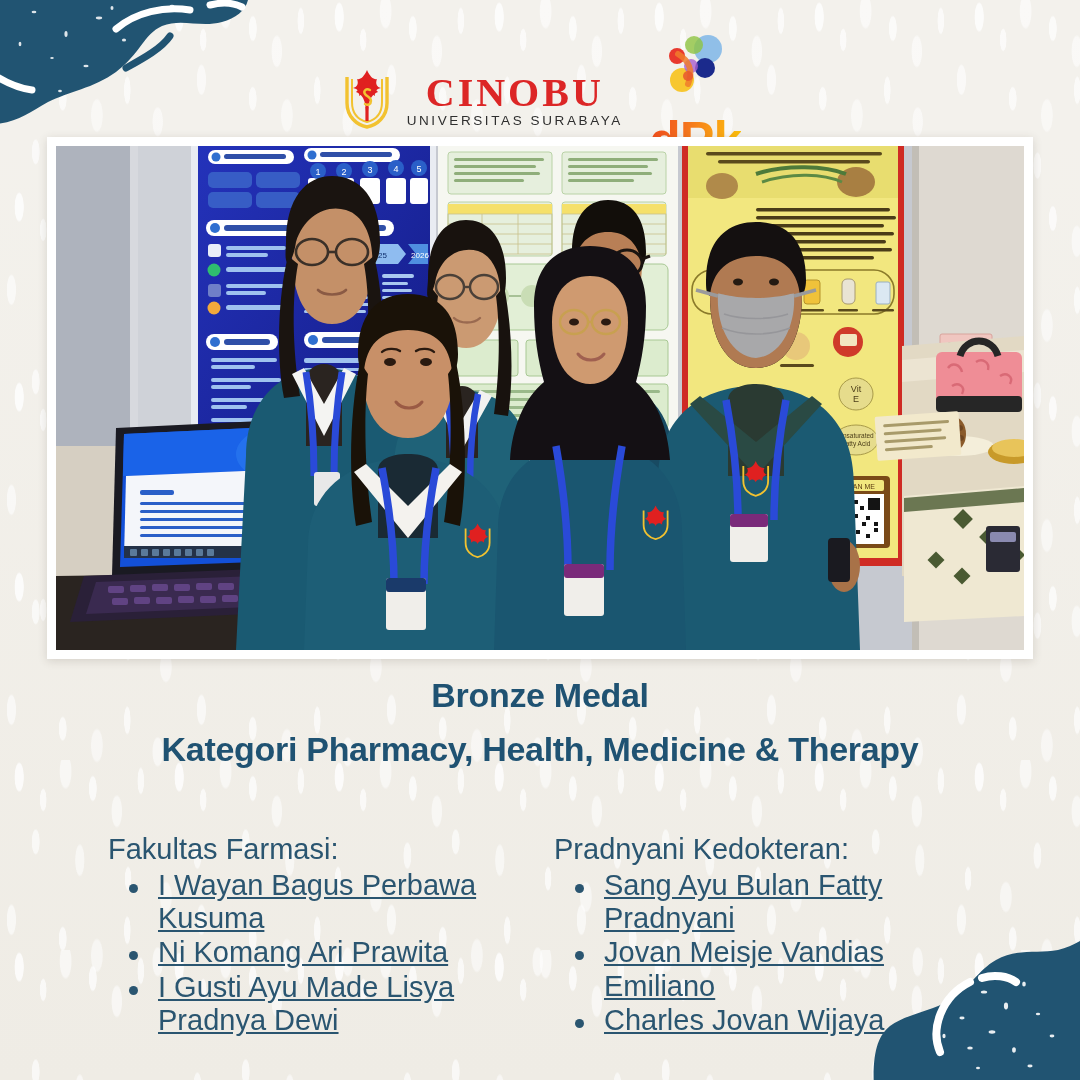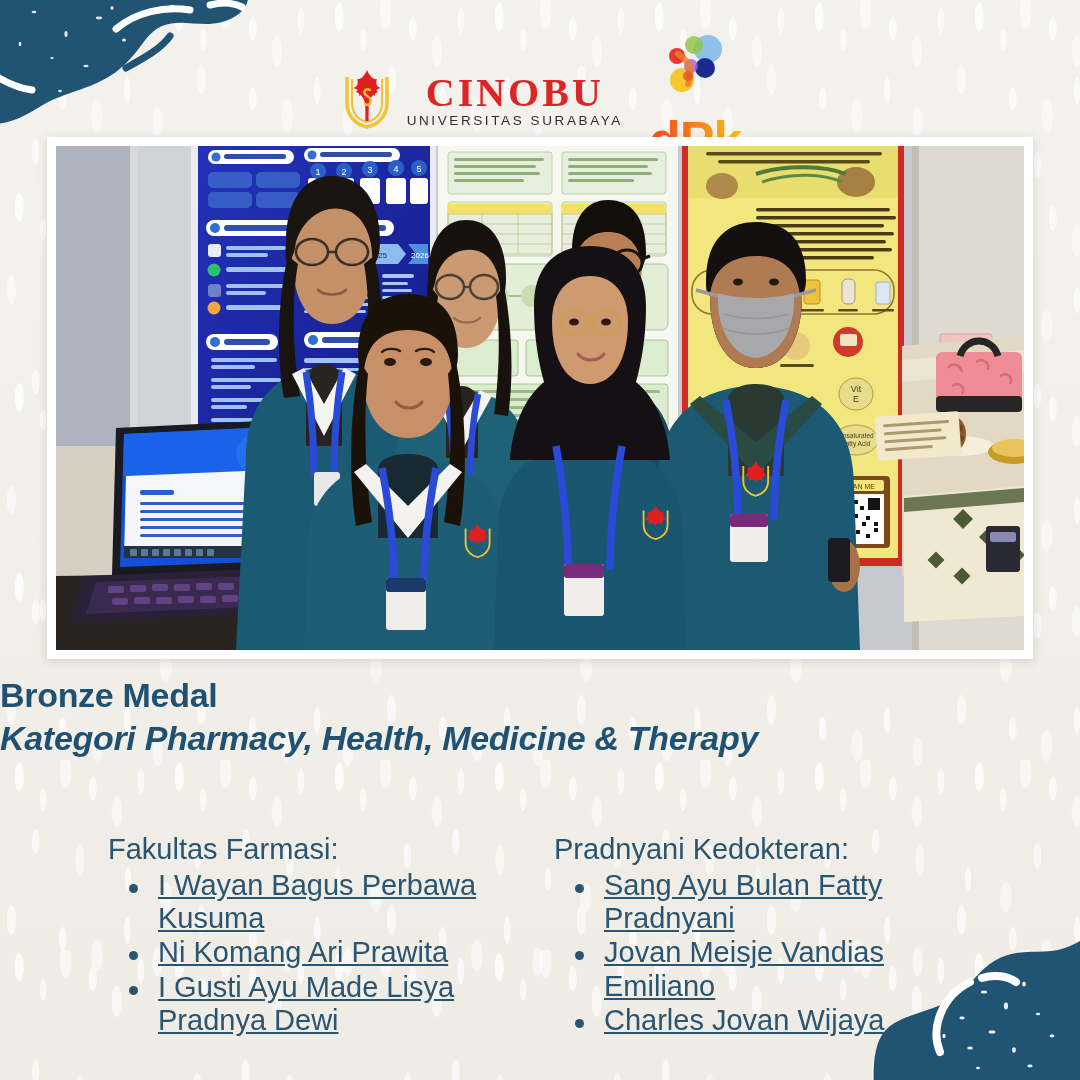--- a/index.html
+++ b/index.html
@@ -65,25 +65,25 @@
   
   .photo-frame{
     position:absolute;left:47px;top:137px;width:986px;height:522px;z-index:3;
     background:#ffffff;padding:9px;box-sizing:border-box;
     box-shadow:0 2px 9px rgba(60,50,40,.16);
   }
   .photo{position:relative;width:100%;height:100%;overflow:hidden;background:#b9bdc6;}
 
   
   .caption{
-    position:absolute;left:0;right:0;top:676px;z-index:3;
+    position:absolute;left:0;right:0;top:676px;z-index:3;text-align:center;
     color:#1f5272;font-weight:700;letter-spacing:-.3px;line-height:1.12;
   }
   .caption-line1{font-size:34px;display:block;}
-  .caption-line2{font-size:34px;display:block;margin-top:5px;font-style:italic;}
+  .caption-line2{font-size:34px;display:block;margin-top:16px;}
 
   
   .columns{
     position:absolute;top:832px;left:0;right:0;z-index:3;
     display:flex;justify-content:center;gap:28px;color:#2a5570;
   }
   .col{width:418px;}
   .col-heading{font-size:29px;line-height:1.2;font-weight:400;margin:0 0 2px 0;}
   .col ul{margin:0;padding-left:46px;list-style:none;}
   .col li{

